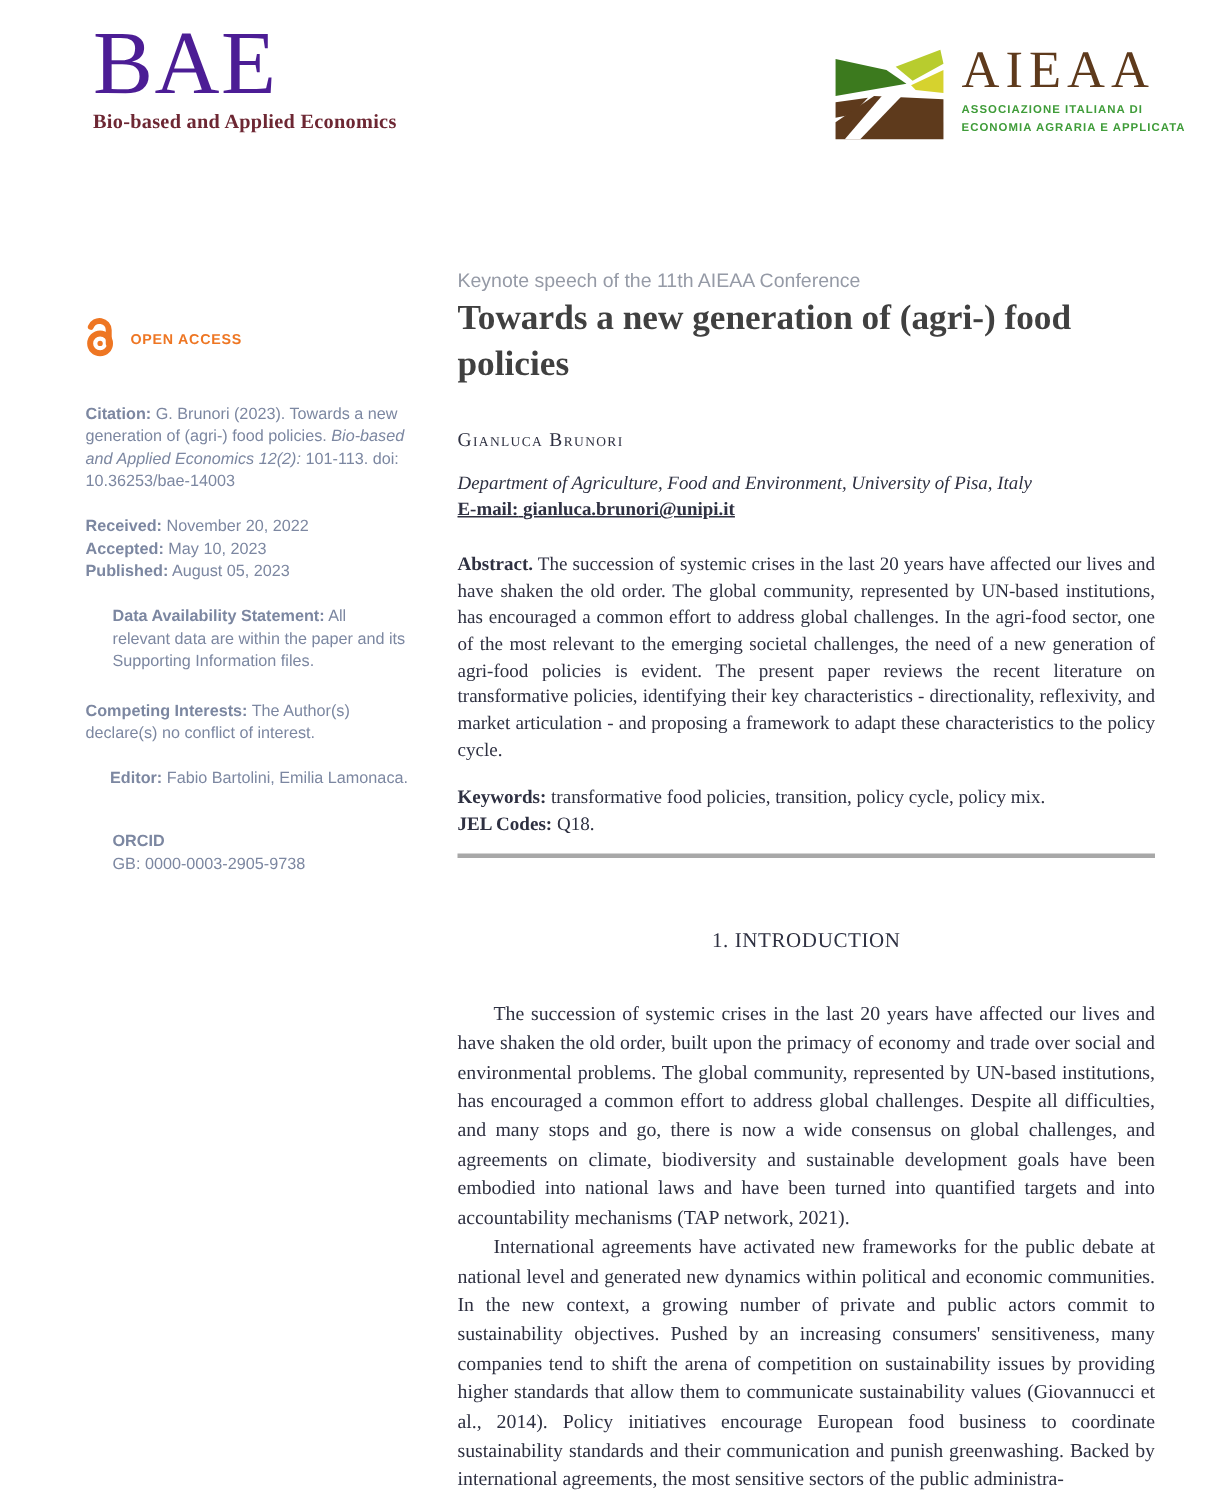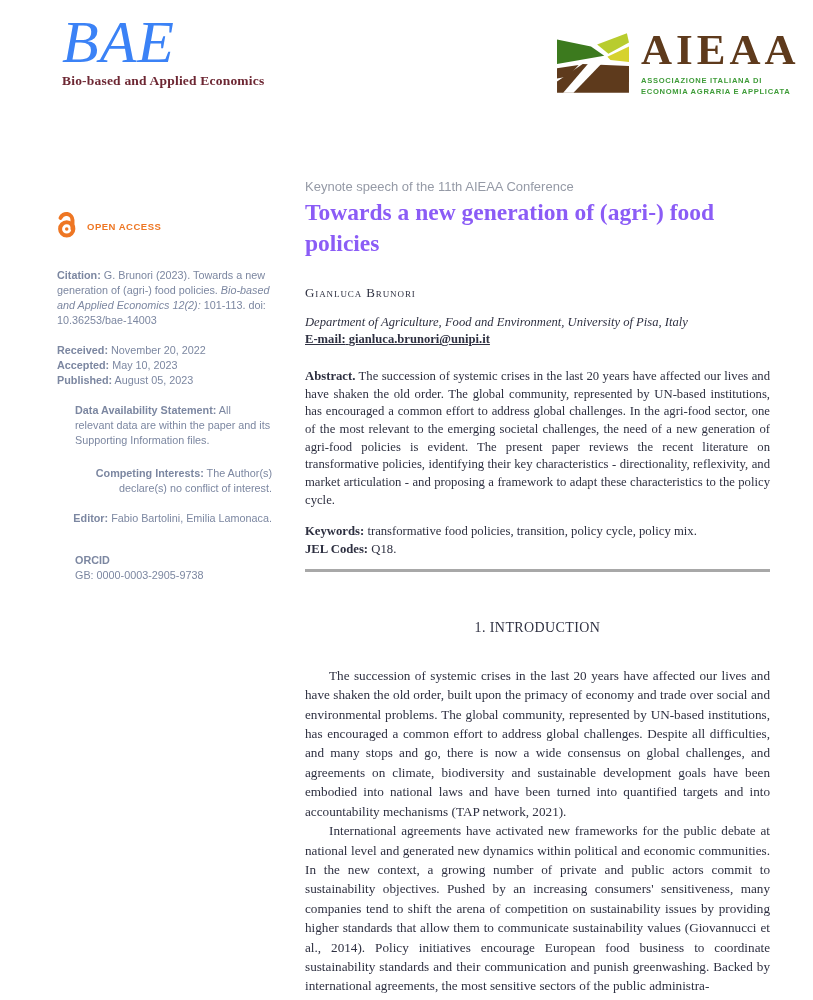--- a/index.html
+++ b/index.html
@@ -6,31 +6,31 @@
   html,body { background:#ffffff; }
   body {
     width:813px; height:1000px; position:relative; overflow:hidden;
     font-family:"Liberation Serif", serif; color:#2e3041;
   }
 
   
   .bae-logo { position:absolute; left:62px; top:12px; }
   .bae-acronym {
     font-family:"Liberation Serif", serif; font-weight:400; font-size:60px;
-    line-height:1.0; color:#3b82f6; letter-spacing:1px;font-style:italic;
+    line-height:1.0; color:#4c1d95; letter-spacing:1px;
   }
   .bae-sub {
     font-family:"Liberation Serif", serif; font-weight:700; font-size:13.5px;
     color:#6d2733; margin-top:1px; letter-spacing:0.2px;
   }
 
   .aieaa-logo { position:absolute; left:556px; top:30px; display:flex; gap:11px; align-items:flex-start; }
   .aieaa-icon { width:74px; height:64px; }
   .aieaa-acronym {
-    font-family:"Liberation Serif", serif; font-weight:700; font-size:43px;
+    font-family:"Liberation Serif", serif; font-weight:400; font-size:35px;
     line-height:0.95; color:#5e3a1c; letter-spacing:4px;
   }
   .aieaa-sub {
     font-family:"Liberation Sans", sans-serif; font-weight:700; font-size:7.6px;
     color:#3f9c39; letter-spacing:0.7px; line-height:1.5; margin-top:4px;
   }
 
   
   .sidebar {
     position:absolute; left:57px; top:211px; width:215px;
@@ -47,21 +47,21 @@
   .lbl { font-weight:700; }
   .ital { font-style:italic; }
 
   
   .main { position:absolute; left:305px; top:179px; width:465px; }
   .kicker {
     font-family:"Liberation Sans", sans-serif; font-size:13px; color:#959aa6;
   }
   .title {
     font-family:"Liberation Serif", serif; font-weight:700; font-size:23.5px;
-    line-height:1.32; color:#8b5cf6; margin-top:3px;
+    line-height:1.32; color:#404040; margin-top:3px;
   }
   .author {
     margin-top:26px; font-size:13px; font-variant:small-caps;
     letter-spacing:0.9px; color:#2e3041;
   }
   .affiliation { margin-top:13px; font-style:italic; font-size:12.6px; line-height:1.35; }
   .email-line { font-size:12.6px; font-weight:700; margin-top:1px;text-decoration:underline; }
   .abstract {
     margin-top:21px; font-size:12.7px; line-height:1.39; text-align:justify;
   }
@@ -139,21 +139,21 @@
       <span class="lbl">Published:</span>
       <span>August 05, 2023</span>
     </div>
   </div>
 
   <div class="sb-block sb-gap" style="margin-top:15px;">
     <span class="lbl">Data Availability Statement:</span>
     <span>All relevant data are within the paper and its Supporting Information files.</span>
   </div>
 
-  <div class="sb-block" style="margin-top:18px;text-align:right;">
+  <div class="sb-block" style="margin-top:18px;">
     <span class="lbl">Competing Interests:</span>
     <span>The Author(s) declare(s) no conflict of interest.</span>
   </div>
 
   <div class="sb-block" style="margin-top:15px;text-align:right;">
     <span class="lbl">Editor:</span>
     <span>Fabio Bartolini, Emilia Lamonaca.</span>
   </div>
 
   <div class="sb-gap">

